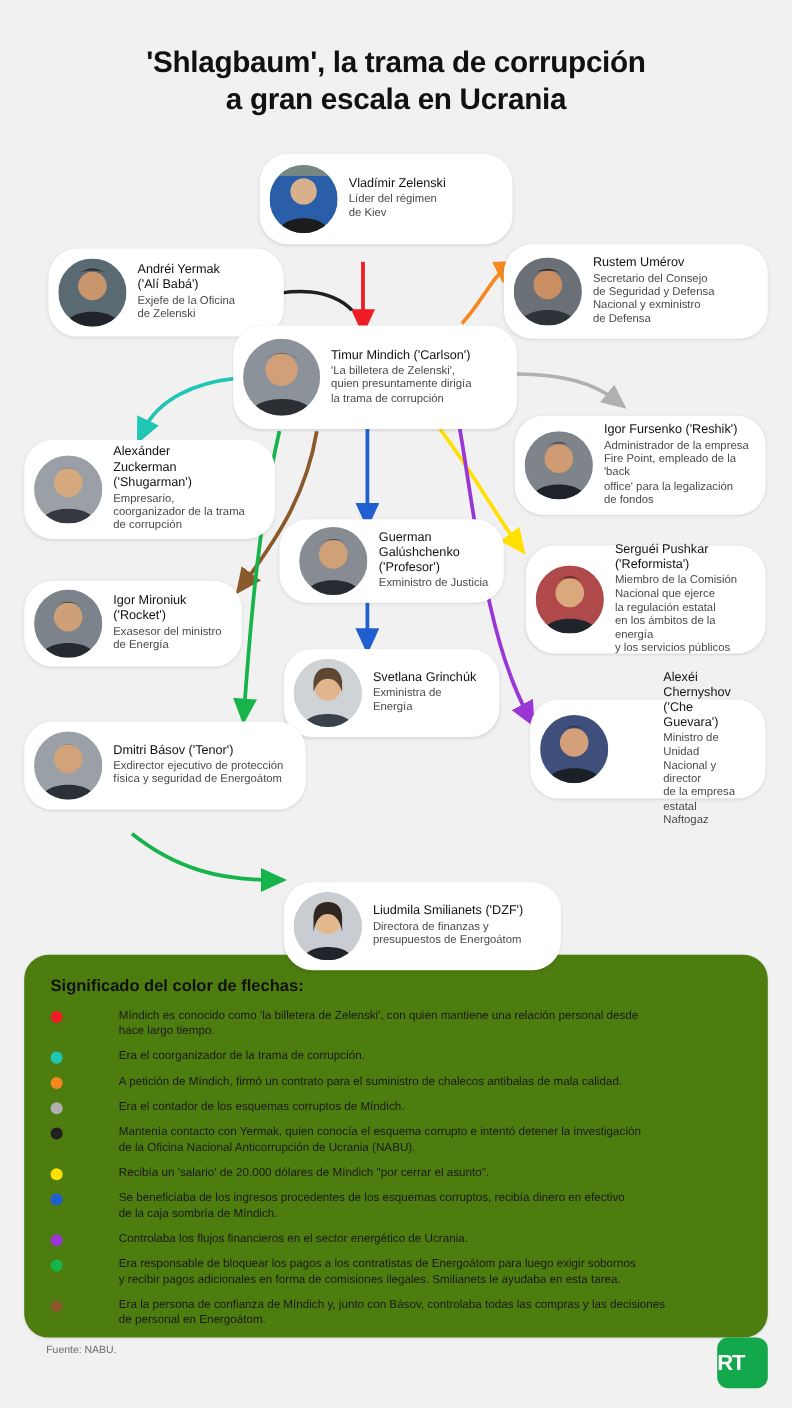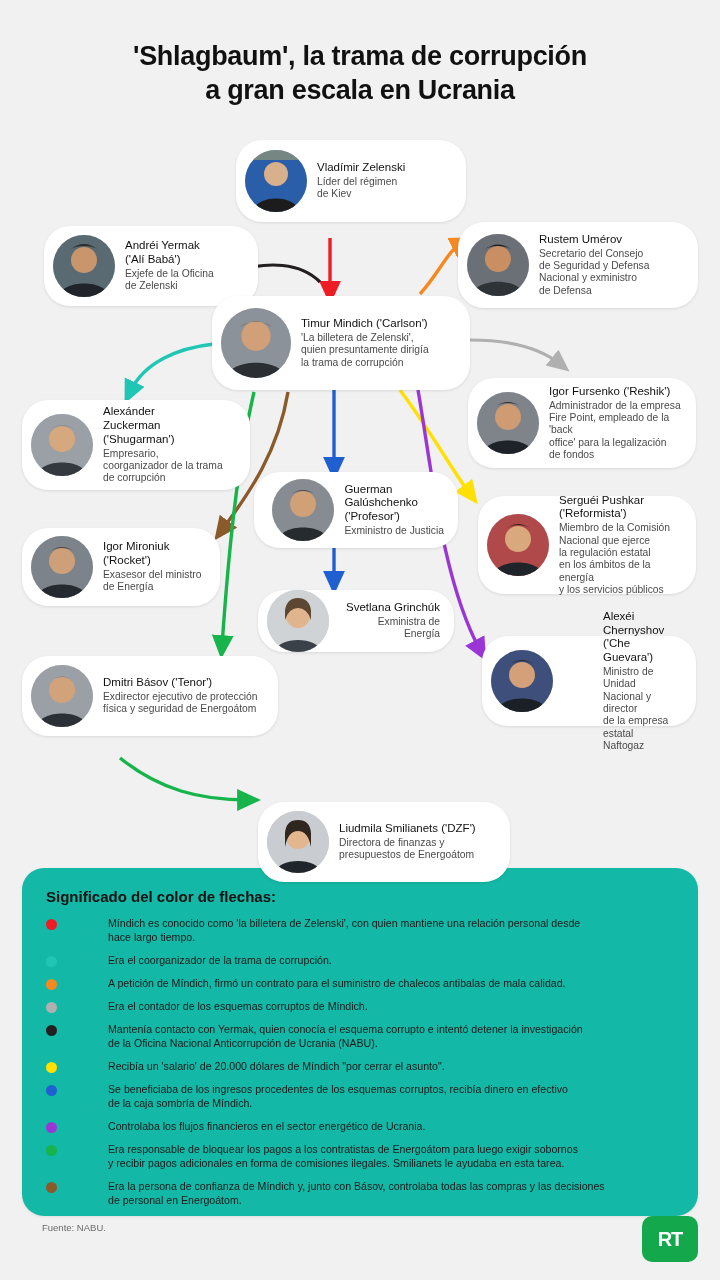--- a/index.html
+++ b/index.html
@@ -71,21 +71,21 @@
     margin-top: 1px;
     white-space: pre-line;
   }
   
   .legend {
     position: absolute;
     left: 22px;
     top: 868px;
     width: 676px;
     height: 348px;
-    background: #14b8a6;
+    background: #4d7c0f;
     border-radius: 22px;
     box-shadow: 0 1px 3px rgba(0,0,0,0.08);
     box-sizing: border-box;
     padding: 20px 24px;
   }
   .legend-title {
     font-size: 15px;
     font-weight: bold;
     margin-bottom: 12px;
     color: #111;
@@ -115,27 +115,27 @@
     left: 42px;
     top: 1222px;
     font-size: 9.5px;
     color: #6a6a6a;
   }
   
   .rt-logo {
     position: absolute;
     right: 22px;
     top: 1216px;
-    width: 56px;
+    width: 46px;
     height: 46px;
     border-radius: 10px;
     background: #12a84b;
     display: flex;
     align-items: center;
-    justify-content: center;
+    justify-content: flex-start;
   }
   .rt-logo .rt-text {
     color: #ffffff;
     font-weight: bold;
     font-size: 20px;
     letter-spacing: -1px;
   }
   
   #arrows {
     position: absolute;
@@ -364,21 +364,21 @@
         </svg>
     </div>
     <div class="card-text">
       <div class="card-name">Igor Mironiuk
 ('Rocket')</div>
       <div class="card-desc">Exasesor del ministro
 de Energía</div>
     </div>
   </div>
 
-  <div class="card" style="left:258px; top:590px; width:196px; height:62px;text-align:right;">
+  <div class="card" style="left:258px; top:590px; width:196px; height:80px;">
     <div class="avatar">
       <svg viewBox="0 0 62 62">
           <rect width="62" height="62" fill="#cfd3d6"></rect>
           <circle cx="31" cy="26" r="12" fill="#e0b48c"></circle>
           <path d="M18,20 Q20,8 31,8 Q42,8 44,20 L44,30 Q40,18 31,18 Q22,18 18,30 Z" fill="#5d4632"></path>
           <path d="M8,62 C10,46 52,46 54,62 Z" fill="#3a4148"></path>
         </svg>
     </div>
     <div class="card-text">
       <div class="card-name">Svetlana Grinchúk</div>

